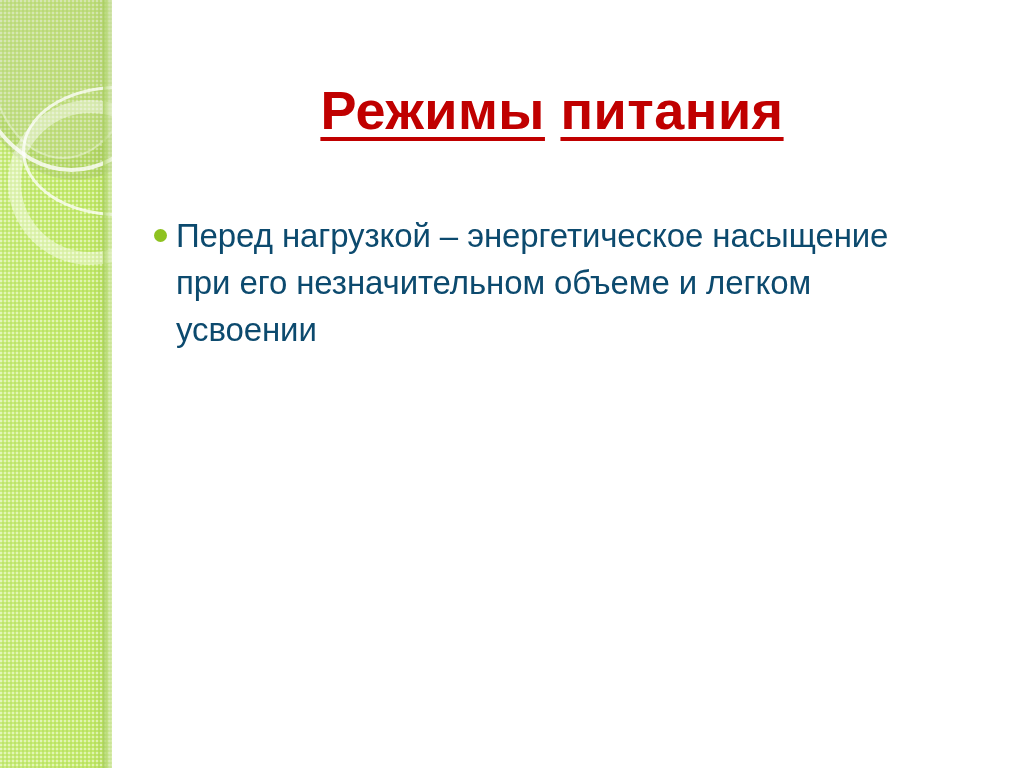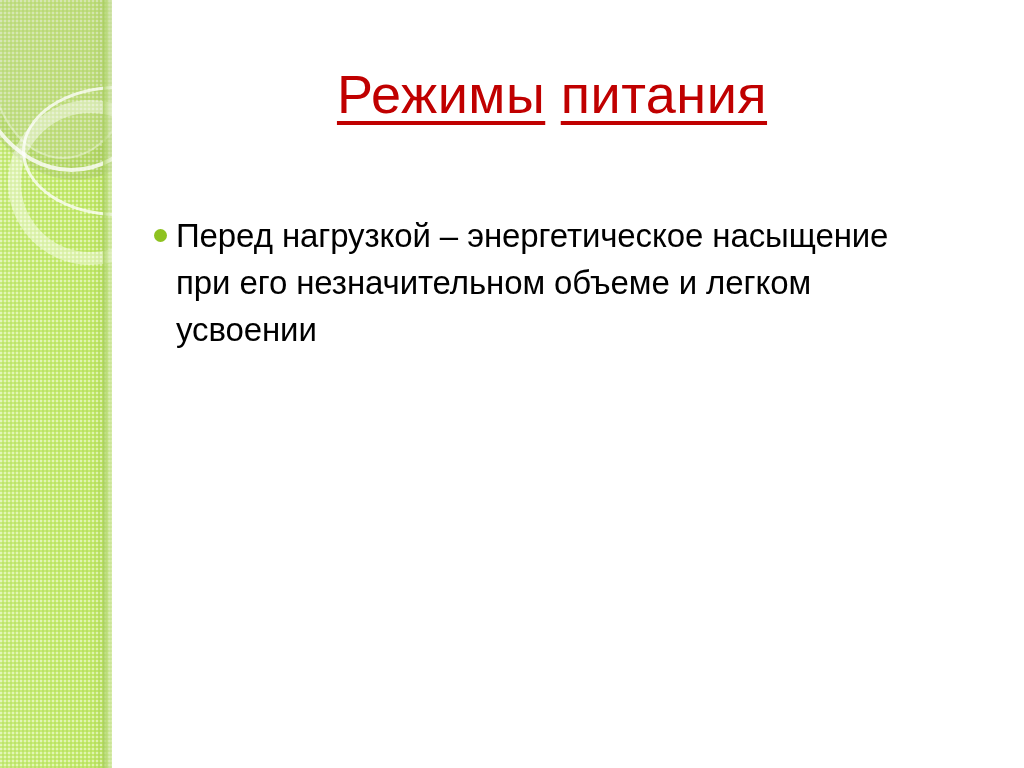--- a/index.html
+++ b/index.html
@@ -131,24 +131,24 @@
   
   .title-area {
     position: absolute;
     left: 112px;
     top: 66px;
     width: 880px;
     text-align: center;
   }
   .slide-title {
     display: inline-block;
-    margin: 0;
+    margin: 16px;
     font-family: "Liberation Sans", "DejaVu Sans", sans-serif;
     font-size: 54px;
-    font-weight: 400;
+    font-weight: 700;
     line-height: 1.06;
     letter-spacing: 0.5px;
     color: #c00000;
     white-space: nowrap;
   }
   .slide-title .tw {
     text-decoration: underline;
     text-decoration-thickness: 4px;
     text-underline-offset: 8px;
   }
@@ -168,21 +168,21 @@
   }
 
   .bullet-item {
     position: relative;
     padding-left: 26px;
     margin: 0 0 2px 0;
     font-family: "Liberation Sans", "DejaVu Sans", sans-serif;
     font-size: 33px;
     line-height: 47px;
     font-weight: 400;
-    color: #000000;
+    color: #0c4a6e;
     letter-spacing: -0.1px;
     text-align: left;
   }
 
   .bullet-item .dot {
     position: absolute;
     left: 4px;
     top: 17px;
     width: 13px;
     height: 13px;

